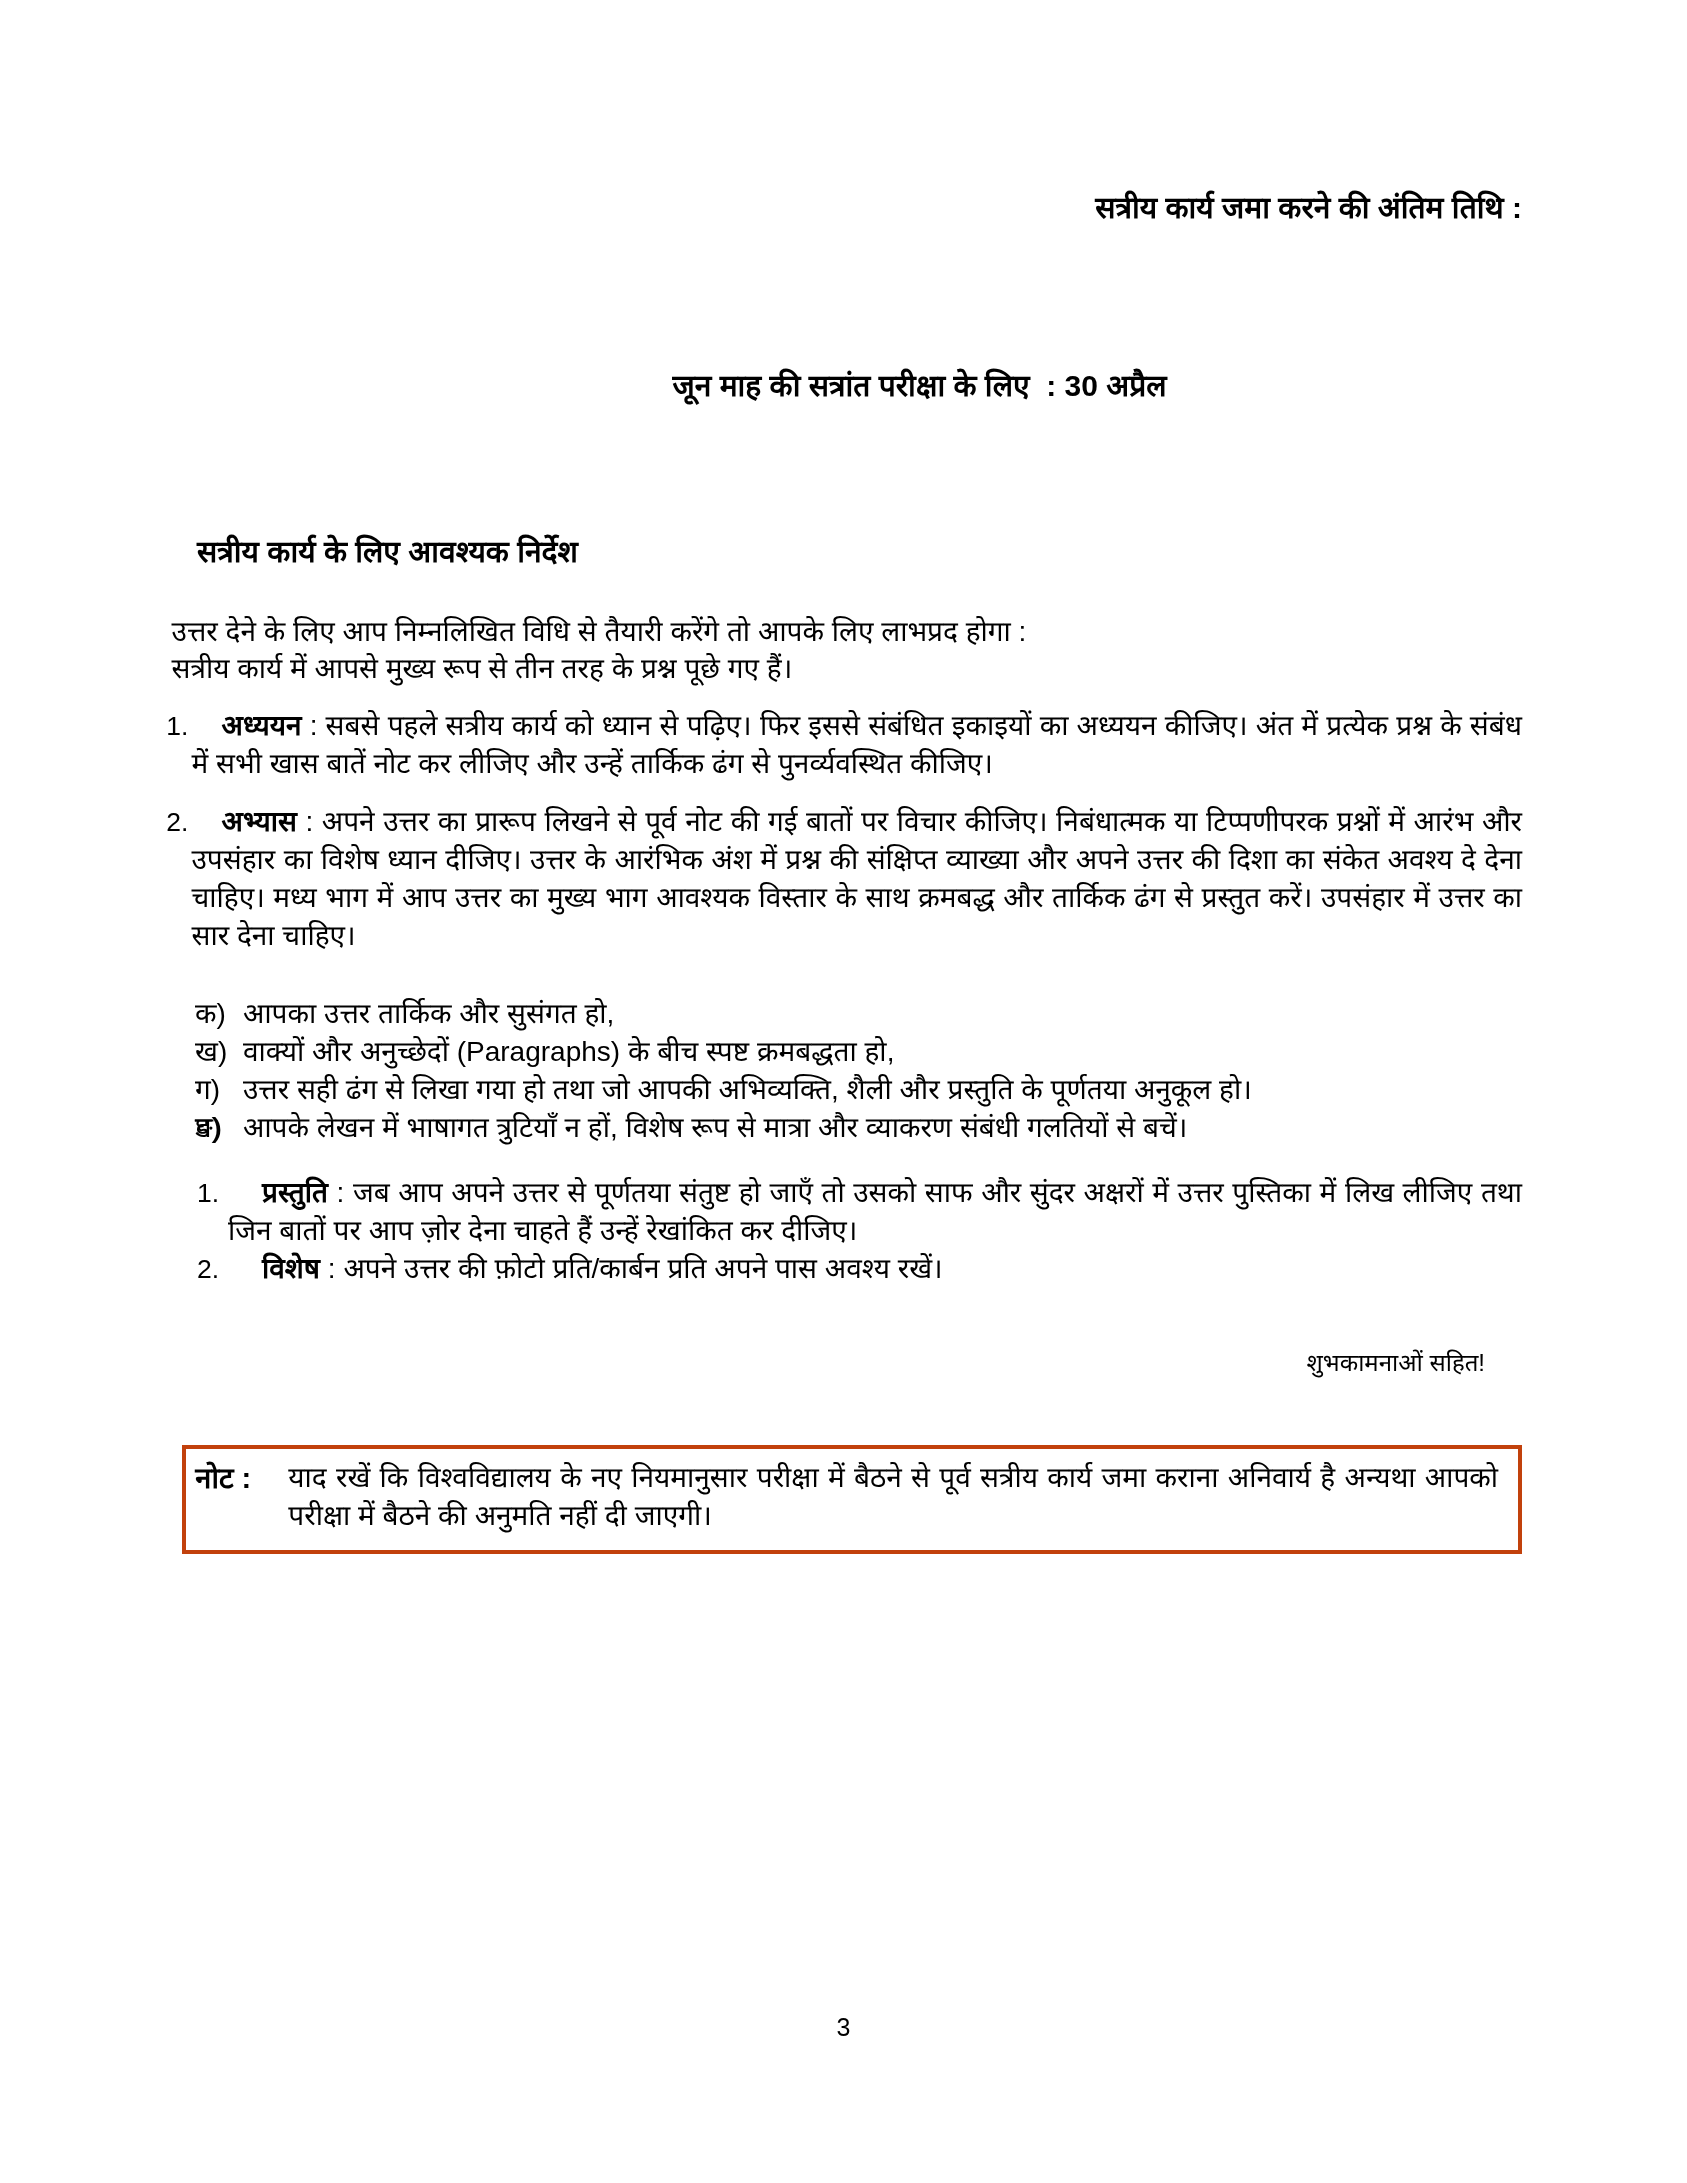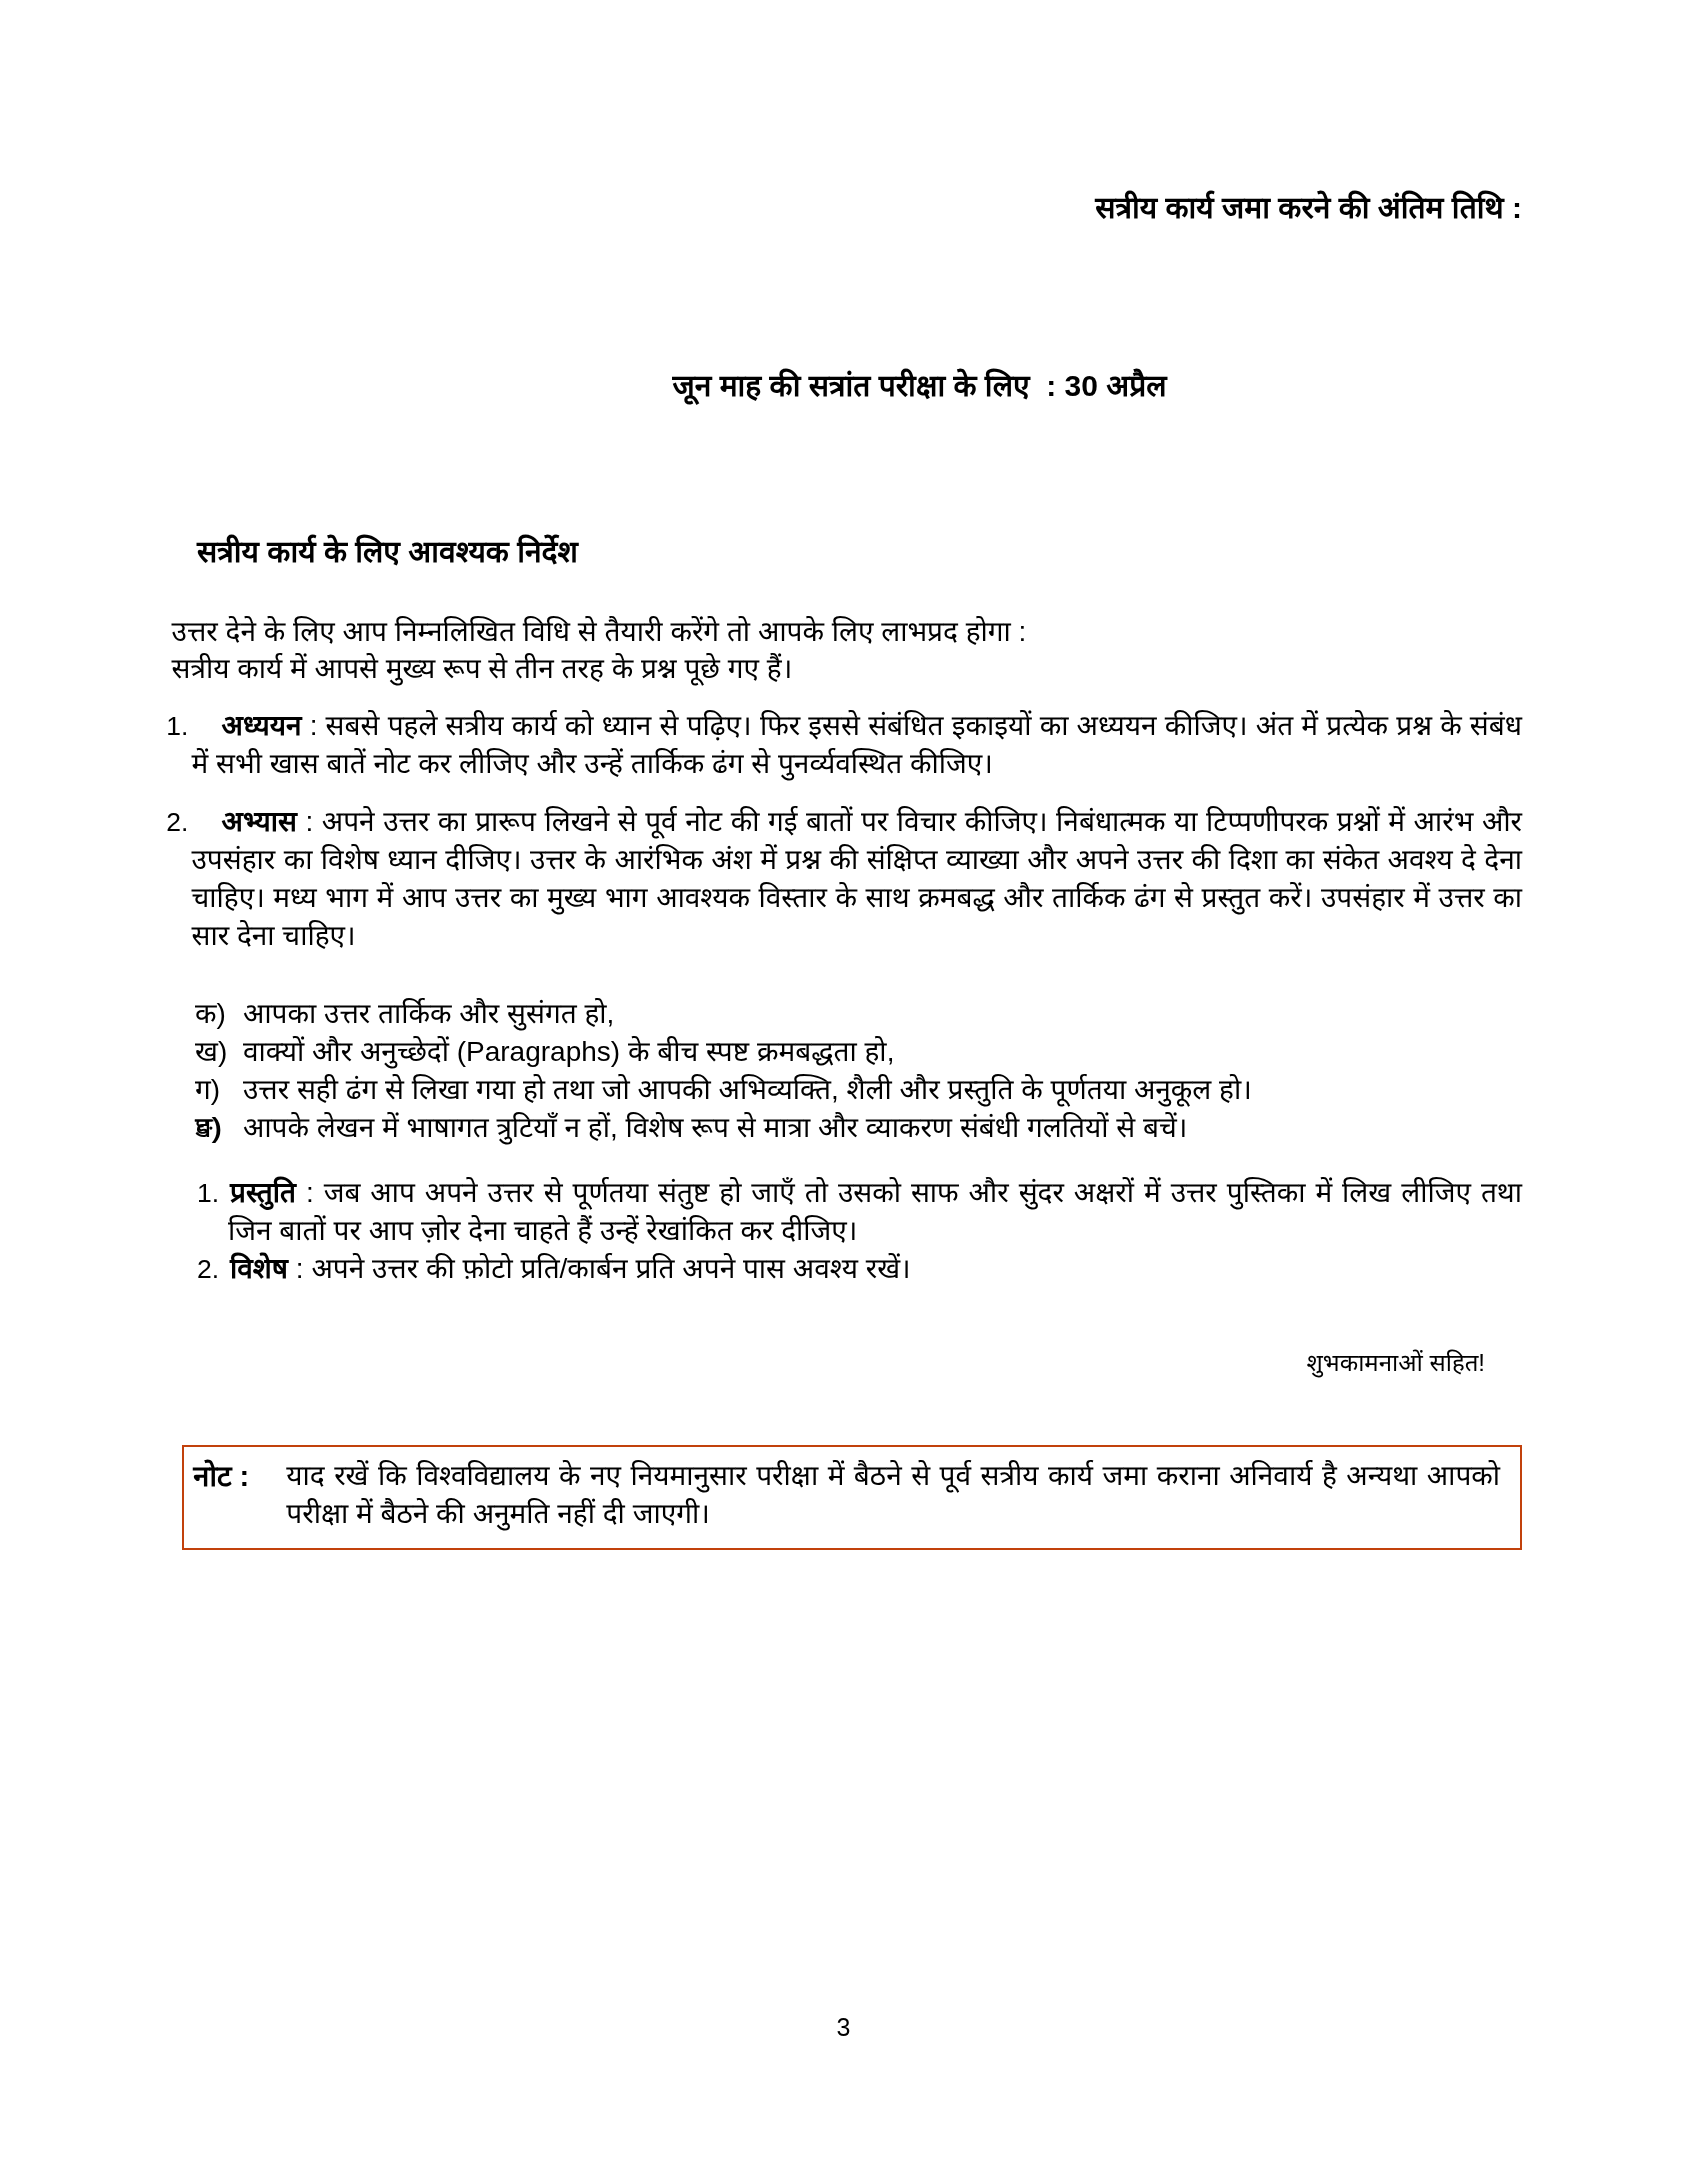--- a/index.html
+++ b/index.html
@@ -57,30 +57,30 @@
     font-size:28px;line-height:38px;
   }
   .check-marker{position:absolute;left:30px;top:0;}
   
   .final-steps{margin-top:26.5px;}
   .final-step{
     position:relative;padding-left:63px;
     text-align:justify;font-size:28px;line-height:38px;
   }
   .final-num{position:absolute;left:32px;top:0;font-size:26.5px;}
-  .final-term{font-weight:700;margin-left:2px;}
+  .final-term{font-weight:700;margin-left:34px;}
   .closing{
     margin-top:56px;text-align:right;padding-right:37px;
     font-size:24px;line-height:38px;
   }
   
   .note-box{
     margin-top:63px;margin-left:17px;
     width:1340px;box-sizing:border-box;
-    border:2px solid #c2410c;
+    border:4px solid #c2410c;
     position:relative;
     padding:10.6px 14.6px 14.6px 9.3px;
     font-size:28px;line-height:38px;
   }
   .note-label{
     position:absolute;left:9.3px;top:10.6px;
     font-weight:700;font-size:29px;
   }
   .note-text{
     display:block;padding-left:93px;padding-right:5.3px;

